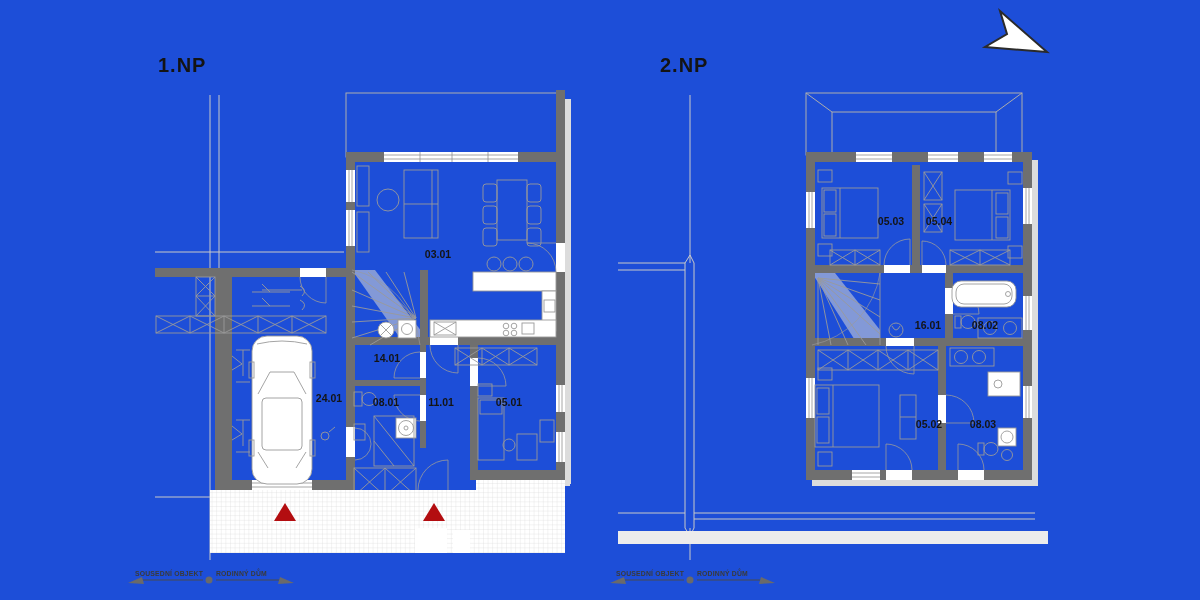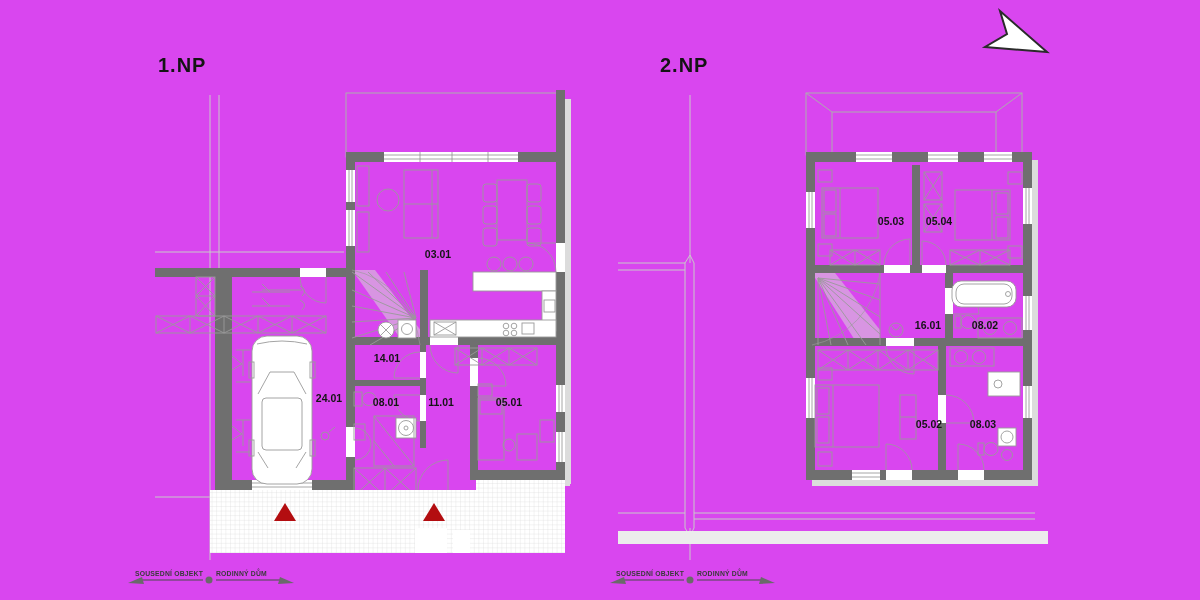--- a/index.html
+++ b/index.html
@@ -1,16 +1,16 @@
 <!DOCTYPE html>
 <html><head>
 <meta charset="utf-8">
 <style>
   html,body{margin:0;padding:0;background:#fff;}
-  .canvas{position:relative;width:1200px;height:600px;background:#d946ef;overflow:hidden;}
+  .canvas{position:relative;width:1200px;height:600px;background:#1d4ed8;overflow:hidden;}
   svg{position:absolute;left:0;top:0;}
   svg text{font-family:"Liberation Sans",sans-serif;fill:#141414;}
   .title{font-size:20px;font-weight:bold;letter-spacing:1px;}
   .rlabel{font-size:10.5px;font-weight:bold;text-anchor:middle;}
   .blabel{font-size:6.8px;font-weight:bold;fill:#3a3a3a;letter-spacing:.2px;}
   .wall{fill:#6f6f6f;stroke:none;}
   .shadow{fill:#dcdcdc;stroke:none;}
   .site{stroke:#c9c9c9;stroke-width:1;fill:none;}
   .thin{stroke:#adadad;stroke-width:1;fill:none;}
   .furn{stroke:#9a9a9a;stroke-width:0.9;fill:none;}

